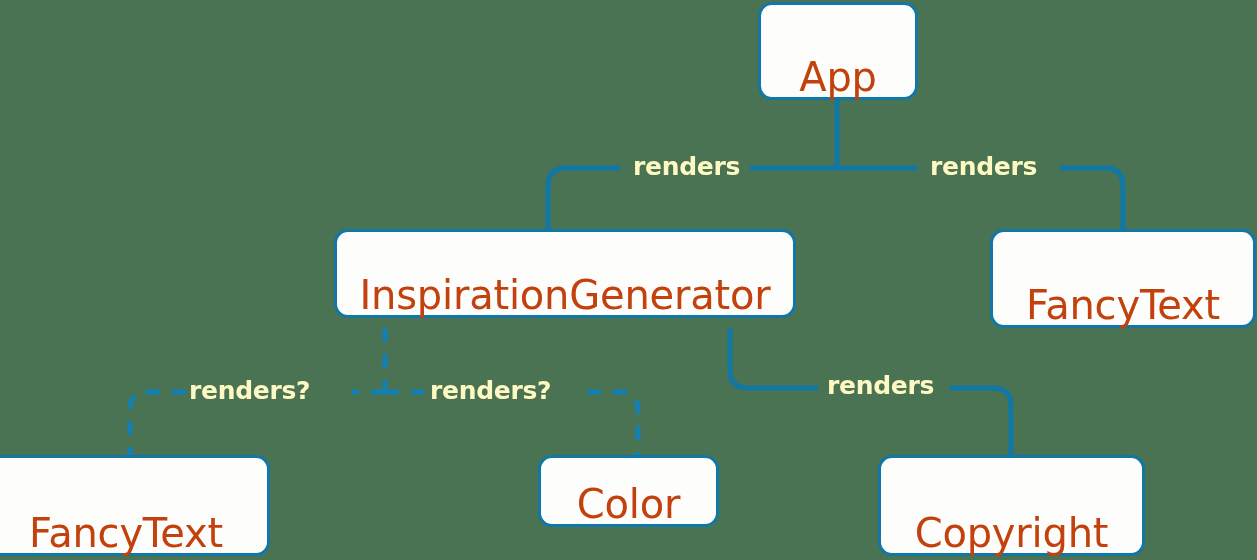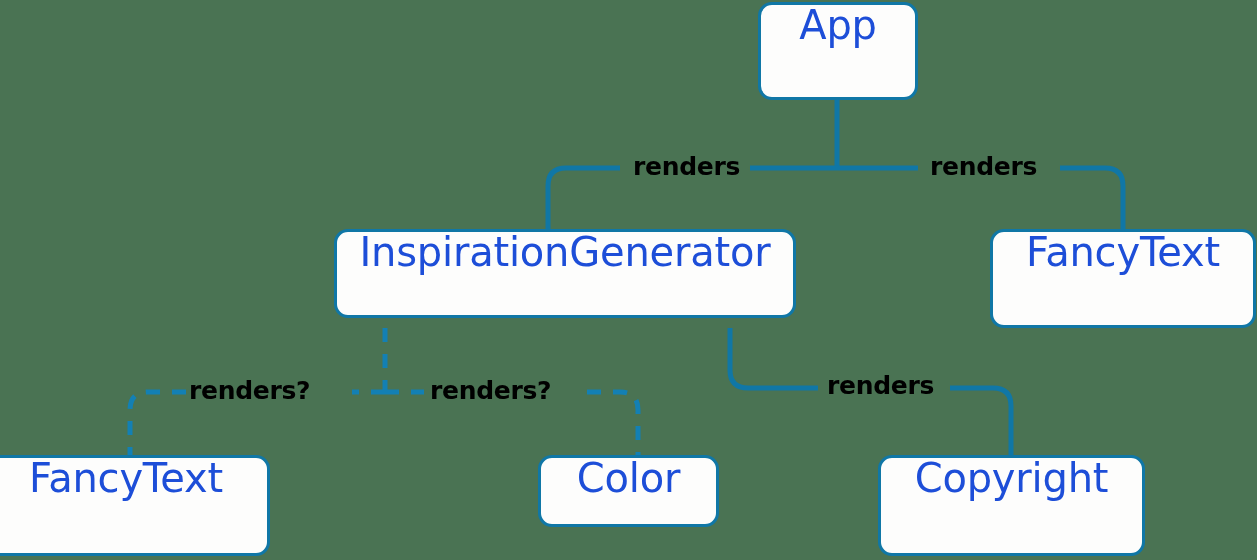--- a/index.html
+++ b/index.html
@@ -26,37 +26,37 @@
     width: 1257px;
     height: 560px;
   }
   .node {
     position: absolute;
     box-sizing: border-box;
     background: #fdfdfc;
     border: 3px solid #1077a6;
     border-radius: 14px;
     display: flex;
-    align-items: flex-start;
+    align-items: flex-end;
     justify-content: center;
-    color: #1d4ed8;
+    color: #c2410c;
     font-family: "DejaVu Sans", "Liberation Sans", sans-serif;
     font-size: 38px;
     font-weight: 400;
     letter-spacing: -0.2px;
     white-space: nowrap;
     z-index: 2;
   }
   .node-label {
     display: block;
     line-height: 1;
   }
   .edge-label {
     position: absolute;
-    color: #000000;
+    color: #fef9c3;
     font-family: "DejaVu Sans", "Liberation Sans", sans-serif;
     font-size: 25px;
     font-weight: 600;
     letter-spacing: -0.3px;
     white-space: nowrap;
     z-index: 3;
   }
   
   #node-app            { left: 758px;  top: 2px;   width: 160px; height: 98px;  font-size: 40px; }
   #node-inspiration    { left: 334px;  top: 229px; width: 462px; height: 89px;  font-size: 40px; }

